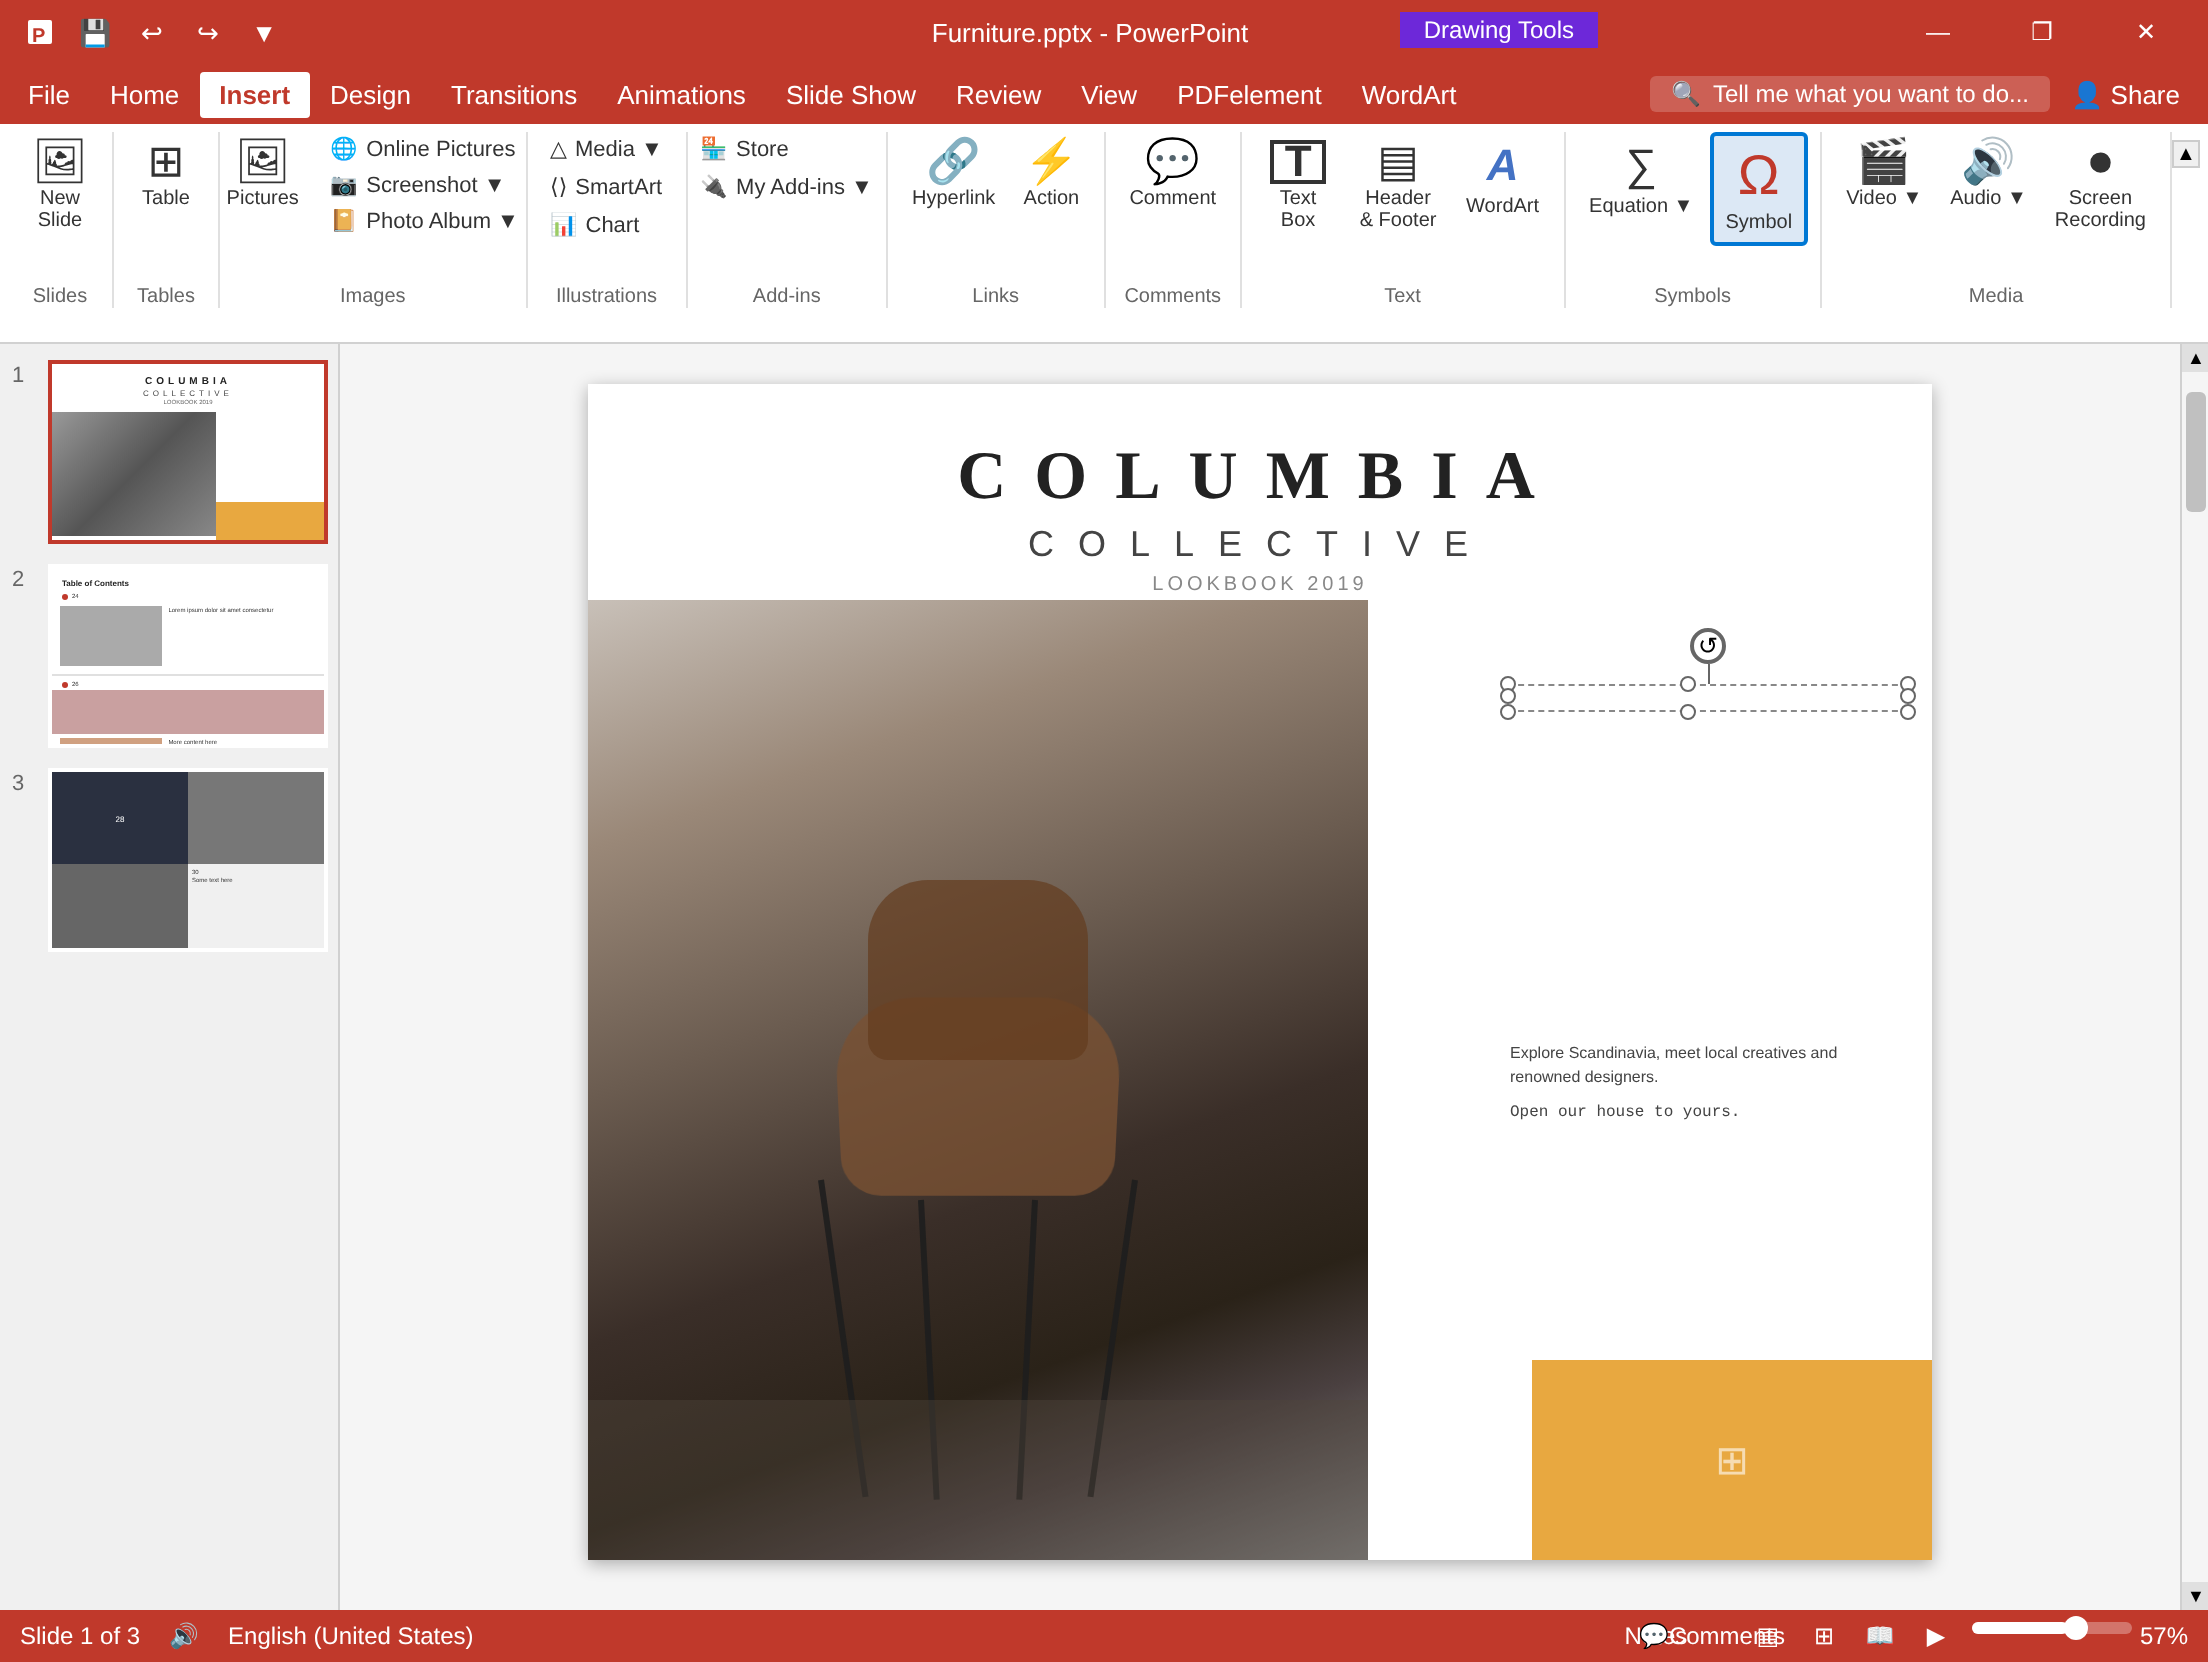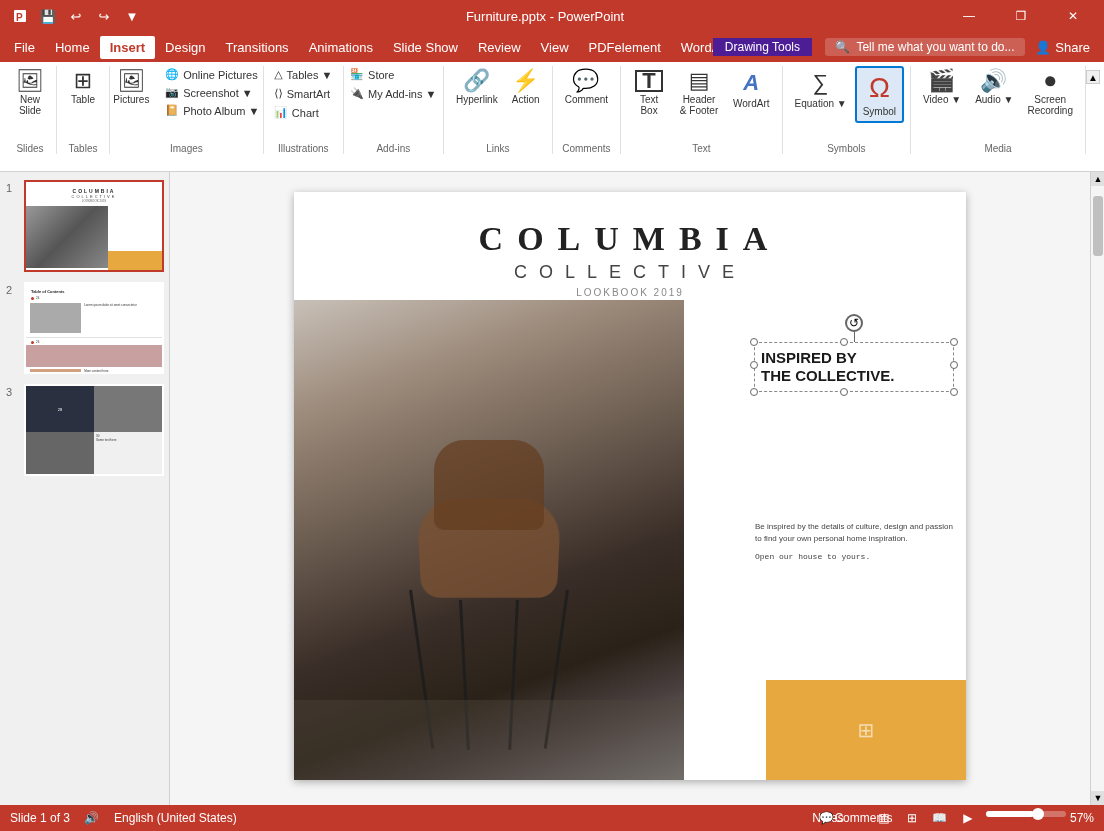--- a/index.html
+++ b/index.html
@@ -276,21 +276,21 @@
             <text x="4" y="13" font-size="10" fill="#c0392b" font-weight="bold">P</text>
           </svg>
       </div>
       <div class="qat-btn">💾</div>
       <div class="qat-btn">↩</div>
       <div class="qat-btn">↪</div>
       <div class="qat-btn">▼</div>
     </div>
   </div>
   <div class="title-bar-center">Furniture.pptx - PowerPoint</div>
-  <div style="position:absolute; right:292px; top:6px; background:#4c1d95; color:white; font-size:12px; padding:2px 12px;margin-top:32px;">Drawing Tools</div>
+  <div style="position:absolute; right:305px; top:6px; background:#6d28d9; color:white; font-size:12px; padding:2px 12px;">Drawing Tools</div>
   <div class="title-bar-right">
     <div class="win-btn">—</div>
     <div class="win-btn">❐</div>
     <div class="win-btn win-close">✕</div>
   </div>
 </div>
 
 <div class="menu-bar">
   <div class="menu-item">File</div>
   <div class="menu-item">Home</div>
@@ -359,21 +359,21 @@
           </div>
         </div>
       </div>
       <div class="ribbon-group-label">Images</div>
     </div>
 
     <div class="ribbon-group" style="min-width:80px;">
       <div class="ribbon-group-items" style="flex-direction:column; align-items:flex-start;">
         <div class="ribbon-btn-small">
           <span>△</span>
-          <span>Tables ▼</span>
+          <span>Media ▼</span>
         </div>
         <div class="ribbon-btn-small">
           <span>⟨⟩</span>
           <span>SmartArt</span>
         </div>
         <div class="ribbon-btn-small">
           <span>📊</span>
           <span>Chart</span>
         </div>
       </div>
@@ -562,43 +562,39 @@
             <div style="position:absolute;top:160px;right:60px;width:3px;height:150px;background:rgba(30,30,30,0.9);transform:rotate(3deg);transform-origin:top;"></div>
           </div>
 
           <div style="position:absolute;bottom:0;left:0;width:100%;height:80px;background:rgba(80,70,60,0.4);"></div>
         </div>
       </div>
 
       <div style="position:absolute;right:12px;top:150px;width:200px;">
 
         <div style="position:relative;border:1px dashed #888;padding:6px;background:white;">
-          <div style="font-size:15px;font-weight:900;color:#1a1a1a;line-height:1.2;letter-spacing:0px;">
-            <span>INSPIRED BY</span><br>
-            <span>THE COLLECTIVE.</span>
-          </div>
 
           <div class="selection-handle" style="top:-5px;left:-5px;"></div>
           <div class="selection-handle" style="top:-5px;right:-5px;"></div>
           <div class="selection-handle" style="bottom:-5px;left:-5px;"></div>
           <div class="selection-handle" style="bottom:-5px;right:-5px;"></div>
           <div class="selection-handle" style="top:-5px;left:45%;margin-left:-4px;"></div>
           <div class="selection-handle" style="bottom:-5px;left:45%;margin-left:-4px;"></div>
           <div class="selection-handle" style="top:45%;left:-5px;margin-top:-4px;"></div>
           <div class="selection-handle" style="top:45%;right:-5px;margin-top:-4px;"></div>
         </div>
 
         <div style="position:absolute;top:-28px;left:50%;transform:translateX(-50%);display:flex;flex-direction:column;align-items:center;">
           <div style="width:18px;height:18px;border:2px solid #666;border-radius:50%;display:flex;align-items:center;justify-content:center;font-size:12px;cursor:grab;background:white;">↺</div>
           <div style="width:1px;height:10px;background:#666;"></div>
         </div>
       </div>
 
       <div style="position:absolute;right:12px;top:328px;width:200px;border:1px dashed transparent;">
-        <p style="font-size:8px;color:#444;line-height:1.5;margin-bottom:6px;">Be inspired by the details of culture, design and passion to find your own personal home inspiration.</p>
+        <p style="font-size:8px;color:#444;line-height:1.5;margin-bottom:6px;">Explore Scandinavia, meet local creatives and renowned designers.</p>
         <p style="font-size:8px;color:#444;line-height:1.5;font-family:Liberation Mono, monospace;">Open our house to yours.</p>
       </div>
 
       <div style="position:absolute;bottom:0;right:0;width:200px;height:100px;background:#E8A840;display:flex;align-items:center;justify-content:center;">
 
         <div style="font-size:20px;color:rgba(255,255,255,0.6);">⊞</div>
       </div>
 
     </div>
 

